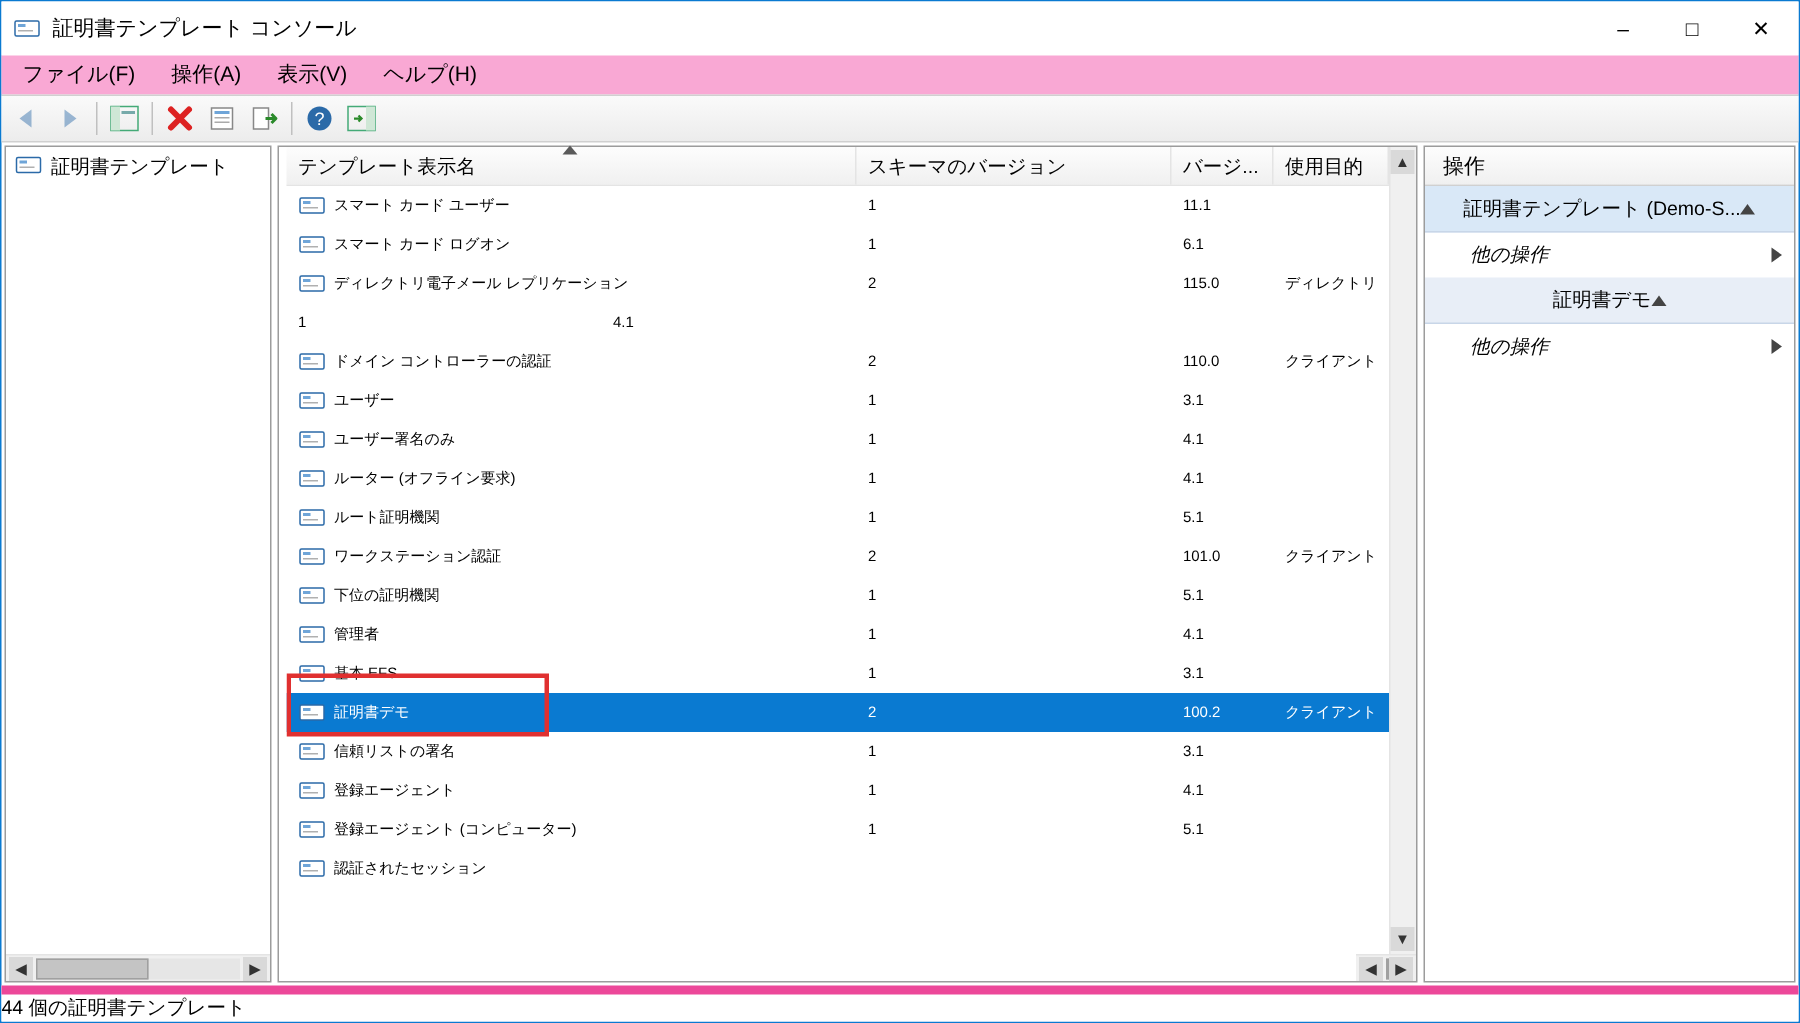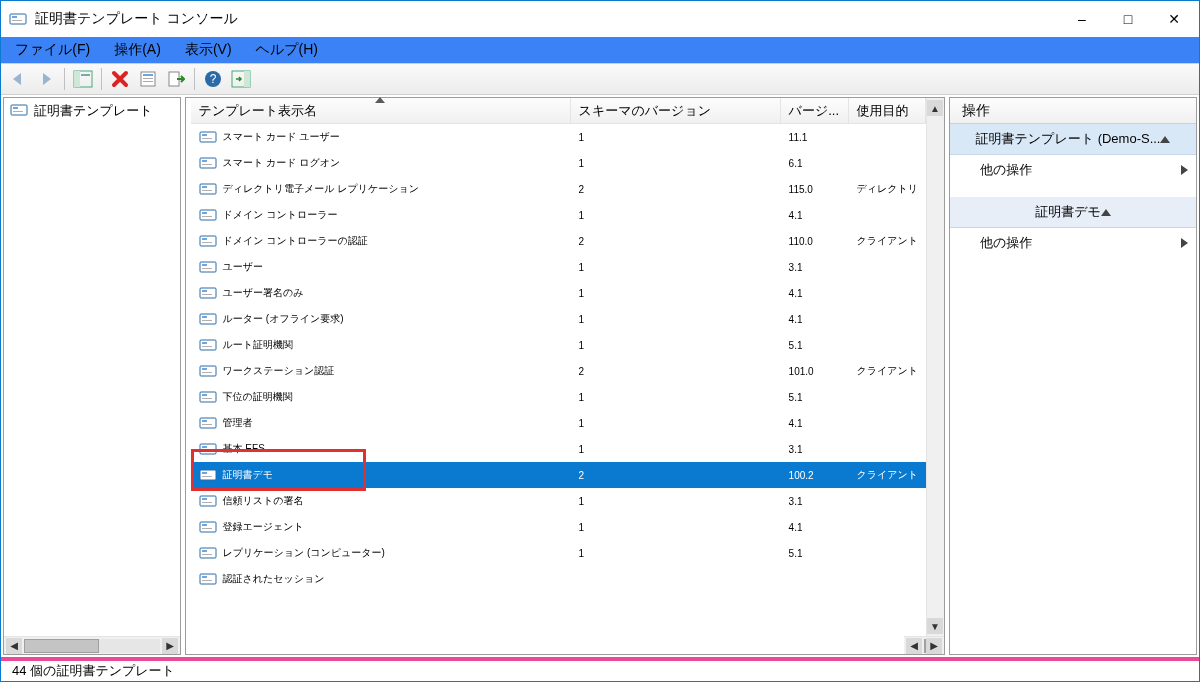--- a/index.html
+++ b/index.html
@@ -43,21 +43,21 @@
     font-size: 14px;
   }
 
   
   .menubar {
     height: 26px;
     display: flex;
     align-items: center;
     padding: 0 6px;
     gap: 8px;
-    background: #3b82f6;
+    background: #f9a8d4;
   }
   .menubar .menu-item {
     padding: 2px 8px;
     font-size: 14px;
   }
 
   
   .toolbar {
     height: 32px;
     border-top: 1px solid #d0d0d0;
@@ -206,33 +206,34 @@
     font-size:14px;
   }
   .action-section-head {
     background:#d9e8f7;
     padding:6px 8px;
     display:flex;align-items:center;justify-content:center;
     font-size:13px;
     border-bottom:1px solid #c8d6e8;
   }
   .action-link {
-    padding:6px 8px 18px 30px;
+    padding:6px 8px 6px 30px;
     display:flex;align-items:center;justify-content:space-between;
     font-size:13px;
+    font-style:italic;
   }
   .tri-up { border-left:5px solid transparent;border-right:5px solid transparent;border-bottom:7px solid #444; }
   .tri-right { border-top:5px solid transparent;border-bottom:5px solid transparent;border-left:7px solid #444; }
 
   
   .statusbar {
     height:24px;
-    border-top:4px solid #ec4899;
+    border-top:6px solid #ec4899;
     display:flex;align-items:center;
-    padding:0 11px;
+    padding:0 0;
     font-size:13px;
     background:#fff;
   }
 
   
   .mini-cert-svg { width:18px;height:14px; }
 </style>
 </head>
 <body>
 
@@ -386,28 +387,20 @@
                         <rect x="3" y="4" width="5" height="2" fill="#6fa5d8"></rect>
                         <rect x="3" y="8" width="10" height="1" fill="#b0b0b0"></rect>
                       </svg></span>
                     <span>ディレクトリ電子メール レプリケーション</span>
                   </div>
                   <div class="cell c-schema">2</div>
                   <div class="cell c-ver">115.0</div>
                   <div class="cell c-use">ディレクトリ</div>
                 </div>
                 <div class="row">
-                  <div class="cell c-name">
-                    <span class="cert-icon"><svg class="mini-cert-svg" viewBox="0 0 18 14">
-                        <rect x="1" y="2" width="16" height="10" rx="1" fill="#fff" stroke="#2b6aa8"></rect>
-                        <rect x="3" y="4" width="5" height="2" fill="#6fa5d8"></rect>
-                        <rect x="3" y="8" width="10" height="1" fill="#b0b0b0"></rect>
-                      </svg></span>
-                    <span>ドメイン コントローラー</span>
-                  </div>
                   <div class="cell c-schema">1</div>
                   <div class="cell c-ver">4.1</div>
                   <div class="cell c-use"></div>
                 </div>
                 <div class="row">
                   <div class="cell c-name">
                     <span class="cert-icon"><svg class="mini-cert-svg" viewBox="0 0 18 14">
                         <rect x="1" y="2" width="16" height="10" rx="1" fill="#fff" stroke="#2b6aa8"></rect>
                         <rect x="3" y="4" width="5" height="2" fill="#6fa5d8"></rect>
                         <rect x="3" y="8" width="10" height="1" fill="#b0b0b0"></rect>
@@ -561,21 +554,21 @@
                   <div class="cell c-ver">4.1</div>
                   <div class="cell c-use"></div>
                 </div>
                 <div class="row">
                   <div class="cell c-name">
                     <span class="cert-icon"><svg class="mini-cert-svg" viewBox="0 0 18 14">
                         <rect x="1" y="2" width="16" height="10" rx="1" fill="#fff" stroke="#2b6aa8"></rect>
                         <rect x="3" y="4" width="5" height="2" fill="#6fa5d8"></rect>
                         <rect x="3" y="8" width="10" height="1" fill="#b0b0b0"></rect>
                       </svg></span>
-                    <span>レプリケーション (コンピューター)</span>
+                    <span>登録エージェント (コンピューター)</span>
                   </div>
                   <div class="cell c-schema">1</div>
                   <div class="cell c-ver">5.1</div>
                   <div class="cell c-use"></div>
                 </div>
                 <div class="row">
                   <div class="cell c-name">
                     <span class="cert-icon"><svg class="mini-cert-svg" viewBox="0 0 18 14">
                         <rect x="1" y="2" width="16" height="10" rx="1" fill="#fff" stroke="#2b6aa8"></rect>
                         <rect x="3" y="4" width="5" height="2" fill="#6fa5d8"></rect>

